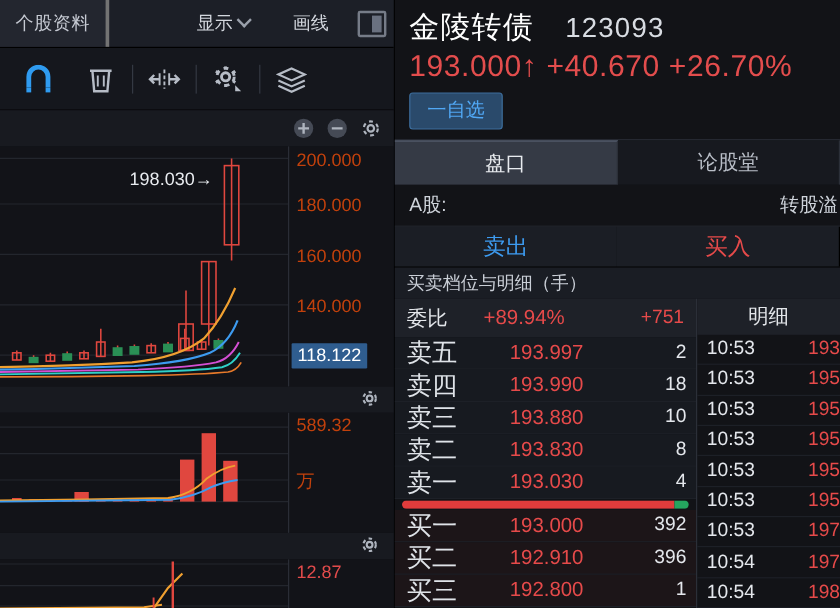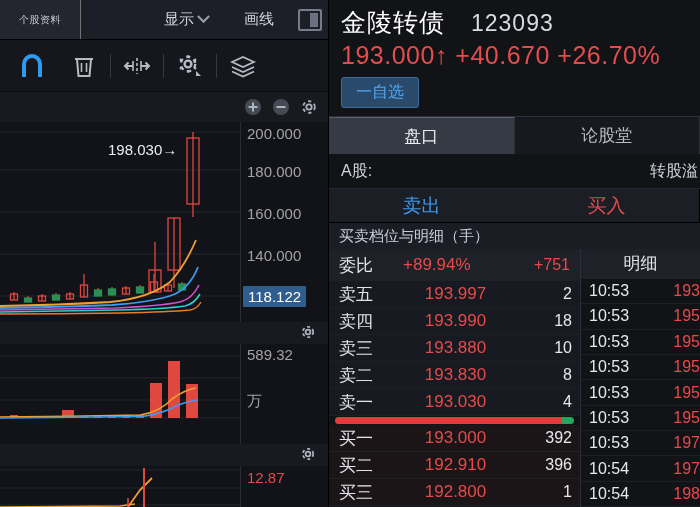--- a/index.html
+++ b/index.html
@@ -12,23 +12,23 @@
   .app { position: relative; width: 700px; height: 507px; display: flex; }
 
   
   .left { position: relative; width: 328px; height: 507px; background: #15161b; }
 
   .top-tabs {
     height: 40px; background: #1c1f27; display: flex; align-items: stretch;
     border-bottom: 1px solid #000;
   }
   .tab-doc {
-    width: 81px; background: #23262f; color: #c6cad3; font-size: 10px;
+    width: 91px; background: #23262f; color: #c6cad3; font-size: 15px;
     display: flex; align-items: center; justify-content: center;
-    border-right: 1px solid #737373; letter-spacing: .5px;
+    border-right: 3px solid #737373; letter-spacing: .5px;
   }
   .top-tools { flex: 1; display: flex; align-items: center; justify-content: flex-end; padding-right: 6px; gap: 12px; }
   .tt-item { color: #d3d7de; font-size: 15px; display: flex; align-items: center; gap: 5px; padding: 0 12px; }
   .chev { display: inline-block; width: 9px; height: 9px; border-right: 2px solid #9aa0ab; border-bottom: 2px solid #9aa0ab; transform: rotate(45deg) translate(-2px,-2px); }
   .split-icon { width: 24px; height: 22px; border: 2px solid #767c88; border-radius: 2px; display: flex; padding: 2px; }
   .split-icon i { display: block; width: 50%; height: 100%; }
   .split-icon i.b { background: #6a7180; margin-left: auto; }
 
   .icon-bar {
     height: 52px; background: #15171d; display: flex; align-items: center;
@@ -43,21 +43,21 @@
 
   .price-pane { position: relative; height: 200px; background: #121318; }
   .vol-pane { position: relative; height: 100px; background: #121318; }
   .sub-toolrow { height: 22px; display: flex; align-items: center; justify-content: flex-end; padding-right: 10px; background: #181a20; }
   .ind-pane { position: relative; height: 41px; background: #121318; overflow: hidden; }
 
   .axis-col {
     position: absolute; right: 0; top: 0; width: 88px; height: 100%;
     border-left: 1px solid #2a2d36; pointer-events: none;
   }
-  .axis-lbl { position: absolute; left: 6px; color: #a3a3a3; font-size: 15px; white-space: nowrap; }
+  .axis-lbl { position: absolute; left: 6px; color: #c2410c; font-size: 15px; white-space: nowrap; }
   .axis-lbl.hl { background: #2f5d8f; color: #fff; padding: 2px 5px; left: 2px; border-radius: 1px; }
   .axis-lbl.red { color: #e24b4b; }
 
   .plot { position: absolute; left: 0; top: 0; right: 88px; bottom: 0; overflow: hidden; }
   .annot { position: absolute; color: #e8ebef; font-size: 15px; white-space: nowrap; }
 
   
   .right { width: 372px; height: 507px; background: #121317; border-left: 1px solid #000; display: flex; flex-direction: column; }
 
   .q-head { padding: 6px 0 0 12px; }
@@ -92,21 +92,21 @@
   .book { width: 252px; border-right: 1px solid #2b2f38; }
   .weibi { display: flex; align-items: center; height: 32px; background: #1e2128; padding: 0 10px; }
   .weibi .k { font-size: 17px; color: #e3e6ea; width: 58px; }
   .weibi .v1 { font-size: 17px; color: #e64a4a; flex: 1; text-align: left; padding-left: 6px; }
   .weibi .v2 { font-size: 16px; color: #e64a4a; }
 
   .brow { display: flex; align-items: center; height: 27px; padding: 0 8px 0 10px;
           border-bottom: 1px solid #1d2027; }
   .brow.sell { background: #171a20; }
   .brow.buy { background: #1c1518; }
-  .brow .lbl { width: 52px; font-size: 17px; color: #dfe3e8; }
+  .brow .lbl { width: 52px; font-size: 21px; color: #dfe3e8; }
   .brow .px { flex: 1; text-align: center; font-size: 17px; color: #e64a4a; }
   .brow .qty { width: 52px; text-align: right; font-size: 16px; color: #e4e7ec; }
 
   .ratio { height: 9px; display: flex; align-items: center; padding: 0 6px; background: #121317; }
   .ratio .bar { height: 7px; width: 100%; display: flex; border-radius: 4px; overflow: hidden; }
   .ratio .r { background: #e03c3c; }
   .ratio .g { background: #25a55f; }
 
   .detail { flex: 1; display: flex; flex-direction: column; min-width: 0; }
   .detail-h { height: 32px; display: flex; align-items: center; justify-content: center;

